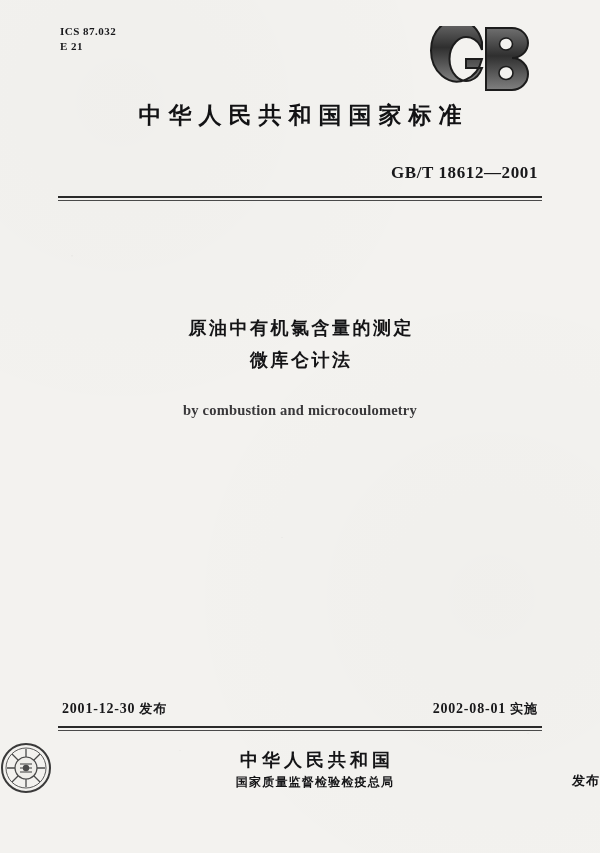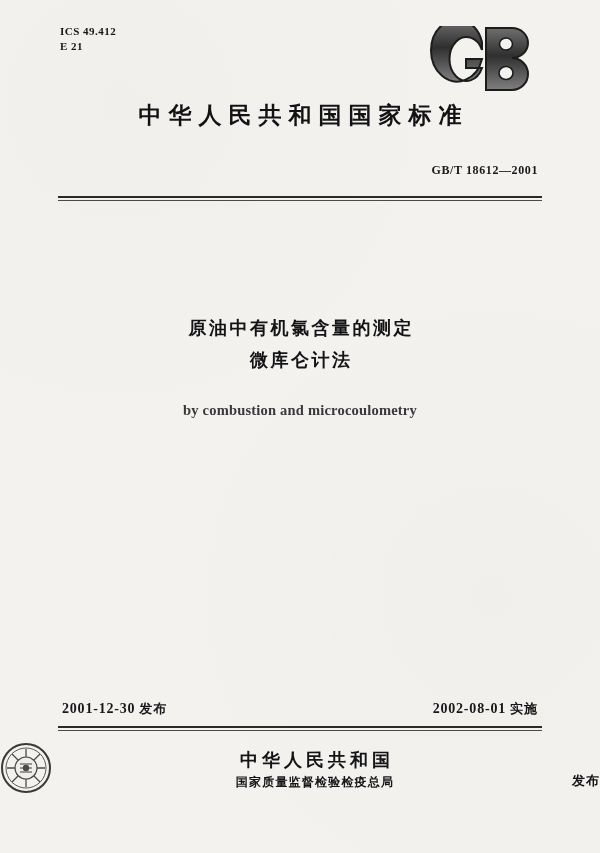--- a/index.html
+++ b/index.html
@@ -67,21 +67,21 @@
     color: #121214;
     text-indent: 7px;
   }
 
   
   .std-number {
     position: absolute;
     right: 62px;
     top: 163px;
     font-family: "Liberation Serif", serif;
-    font-size: 12px;
+    font-size: 17px;
     font-weight: bold;
     letter-spacing: 0.6px;
     color: #18181a;
   }
 
   
   .rule-top {
     position: absolute;
     left: 58px;
     right: 58px;
@@ -228,21 +228,21 @@
       radial-gradient(circle at 88% 86%, rgba(0,0,0,0.045) 0.6px, rgba(0,0,0,0) 1px),
       radial-gradient(circle at 30% 88%, rgba(0,0,0,0.04) 0.6px, rgba(0,0,0,0) 1px);
   }
 </style>
 </head>
 <body>
 
 <div class="page">
 
   <div class="ics-block">
-    <div>ICS 49.412</div>
+    <div>ICS 87.032</div>
     <div>E 21</div>
   </div>
 
   <div class="gb-emblem">
     <svg viewBox="0 0 116 66" width="116" height="66" aria-hidden="true">
       <defs>
         <linearGradient id="gbshade" x1="0" y1="0" x2="0" y2="1">
           <stop offset="0%" stop-color="#6f6f6f"></stop>
           <stop offset="45%" stop-color="#2f2f2f"></stop>
           <stop offset="100%" stop-color="#808080"></stop>

